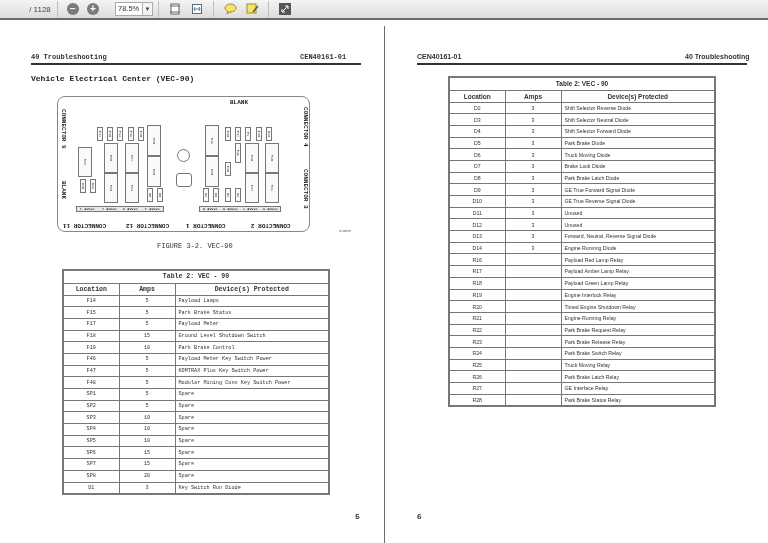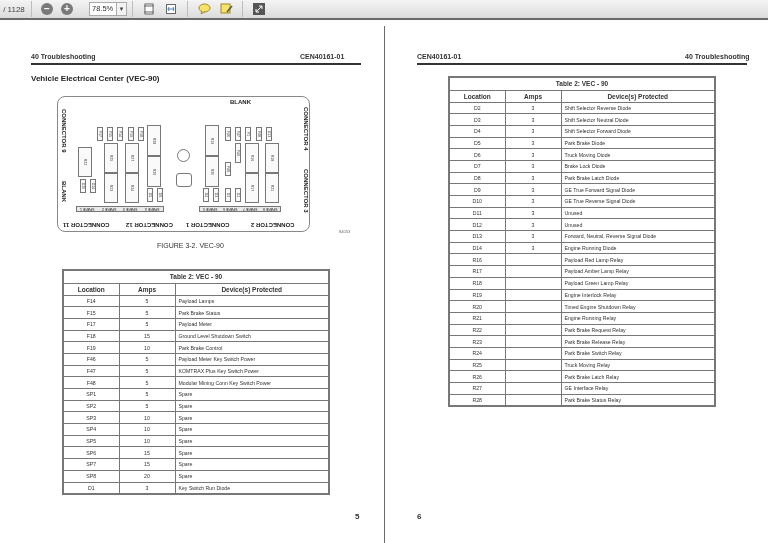--- a/index.html
+++ b/index.html
@@ -1,31 +1,31 @@
 <!DOCTYPE html>
 <html><head>
 <meta charset="utf-8">
 <style>
   * { box-sizing: border-box; margin: 0; padding: 0; }
   html, body { width: 768px; height: 543px; overflow: hidden; background: #ffffff; font-family: "Liberation Sans", sans-serif; color: #222; }
-  .toolbar { position: absolute; top: 0; left: 0; width: 768px; height: 20px; background: linear-gradient(#f4f4f4, #dcdcdc); border-bottom: 2px solid #6a6a6a; display: flex; align-items: center; font-size: 9px; }
+  .toolbar { position: absolute; top: 0; left: 0; width: 768px; height: 20px; background: linear-gradient(#f4f4f4, #dcdcdc); border-bottom: 2px solid #6a6a6a; display: flex; align-items: center; font-size: 9px; padding-left: 26px; }
   .tb-item { display: flex; align-items: center; justify-content: center; height: 18px; }
   .page-count { margin-left: 2px; color: #444; font-size: 8px; width: 24px; }
   .sep { width: 1px; height: 16px; background: #bdbdbd; margin: 0 5px; }
   .round-btn { width: 12px; height: 12px; border-radius: 50%; background: #7a7a7a; color: #fff; font-size: 10px; font-weight: bold; line-height: 12px; text-align: center; margin: 0 4px; }
   .zoom-field { width: 28px; height: 14px; border: 1px solid #aaa; background: #fff; font-size: 7.5px; line-height: 12px; padding-left: 2px; color: #333; }
   .zoom-drop { width: 10px; height: 14px; border: 1px solid #aaa; border-left: none; background: #f3f3f3; font-size: 6px; text-align: center; line-height: 12px; color: #444; }
   .icon-btn { width: 16px; height: 16px; margin: 0 3px; display: flex; align-items: center; justify-content: center; }
   .right-menu { position: absolute; right: 0; top: 0; height: 22px; display: flex; align-items: center; }
   .right-menu .menu-item { font-size: 9px; font-weight: bold; color: #3a5a7a; padding: 0 9px; border-left: 1px solid #c8c8c8; height: 16px; line-height: 16px; }
   .right-menu .menu-item:first-child { border-left: none; }
   .viewer { position: absolute; top: 26px; left: 0; width: 768px; height: 517px; background: #fff; }
   .divider { position: absolute; top: 0; left: 384px; width: 1px; height: 517px; background: #6a6a6a; }
   .page { position: absolute; top: 0; height: 517px; }
-  .page-left { left: 0; width: 384px; }
+  .page-left { left: 0; width: 384px; font-family: Liberation Mono, monospace; }
   .page-right { left: 385px; width: 383px; }
   .hdr { position: absolute; top: 27px; height: 10px; font-size: 7px; font-weight: bold; color: #333; }
   .hdr-rule { position: absolute; top: 37px; height: 2px; background: #333; }
   .section-title { position: absolute; left: 31px; top: 48px; font-size: 8px; font-weight: bold; color: #222; }
   .diagram { position: absolute; left: 57px; top: 70px; width: 253px; height: 136px; border: 1px solid #888; border-radius: 8px; background: #fff; }
   .dlabel { position: absolute; font-size: 6px; font-weight: bold; color: #222; white-space: nowrap; }
   .vert-r { transform: rotate(90deg); transform-origin: left top; }
   .upside { transform: rotate(180deg); }
   .fuse { position: absolute; border: 1px solid #777; background: #fafafa; font-size: 3.5px; color: #333; display: flex; align-items: center; justify-content: center; }
   .fuse span { transform: rotate(90deg); white-space: nowrap; }

